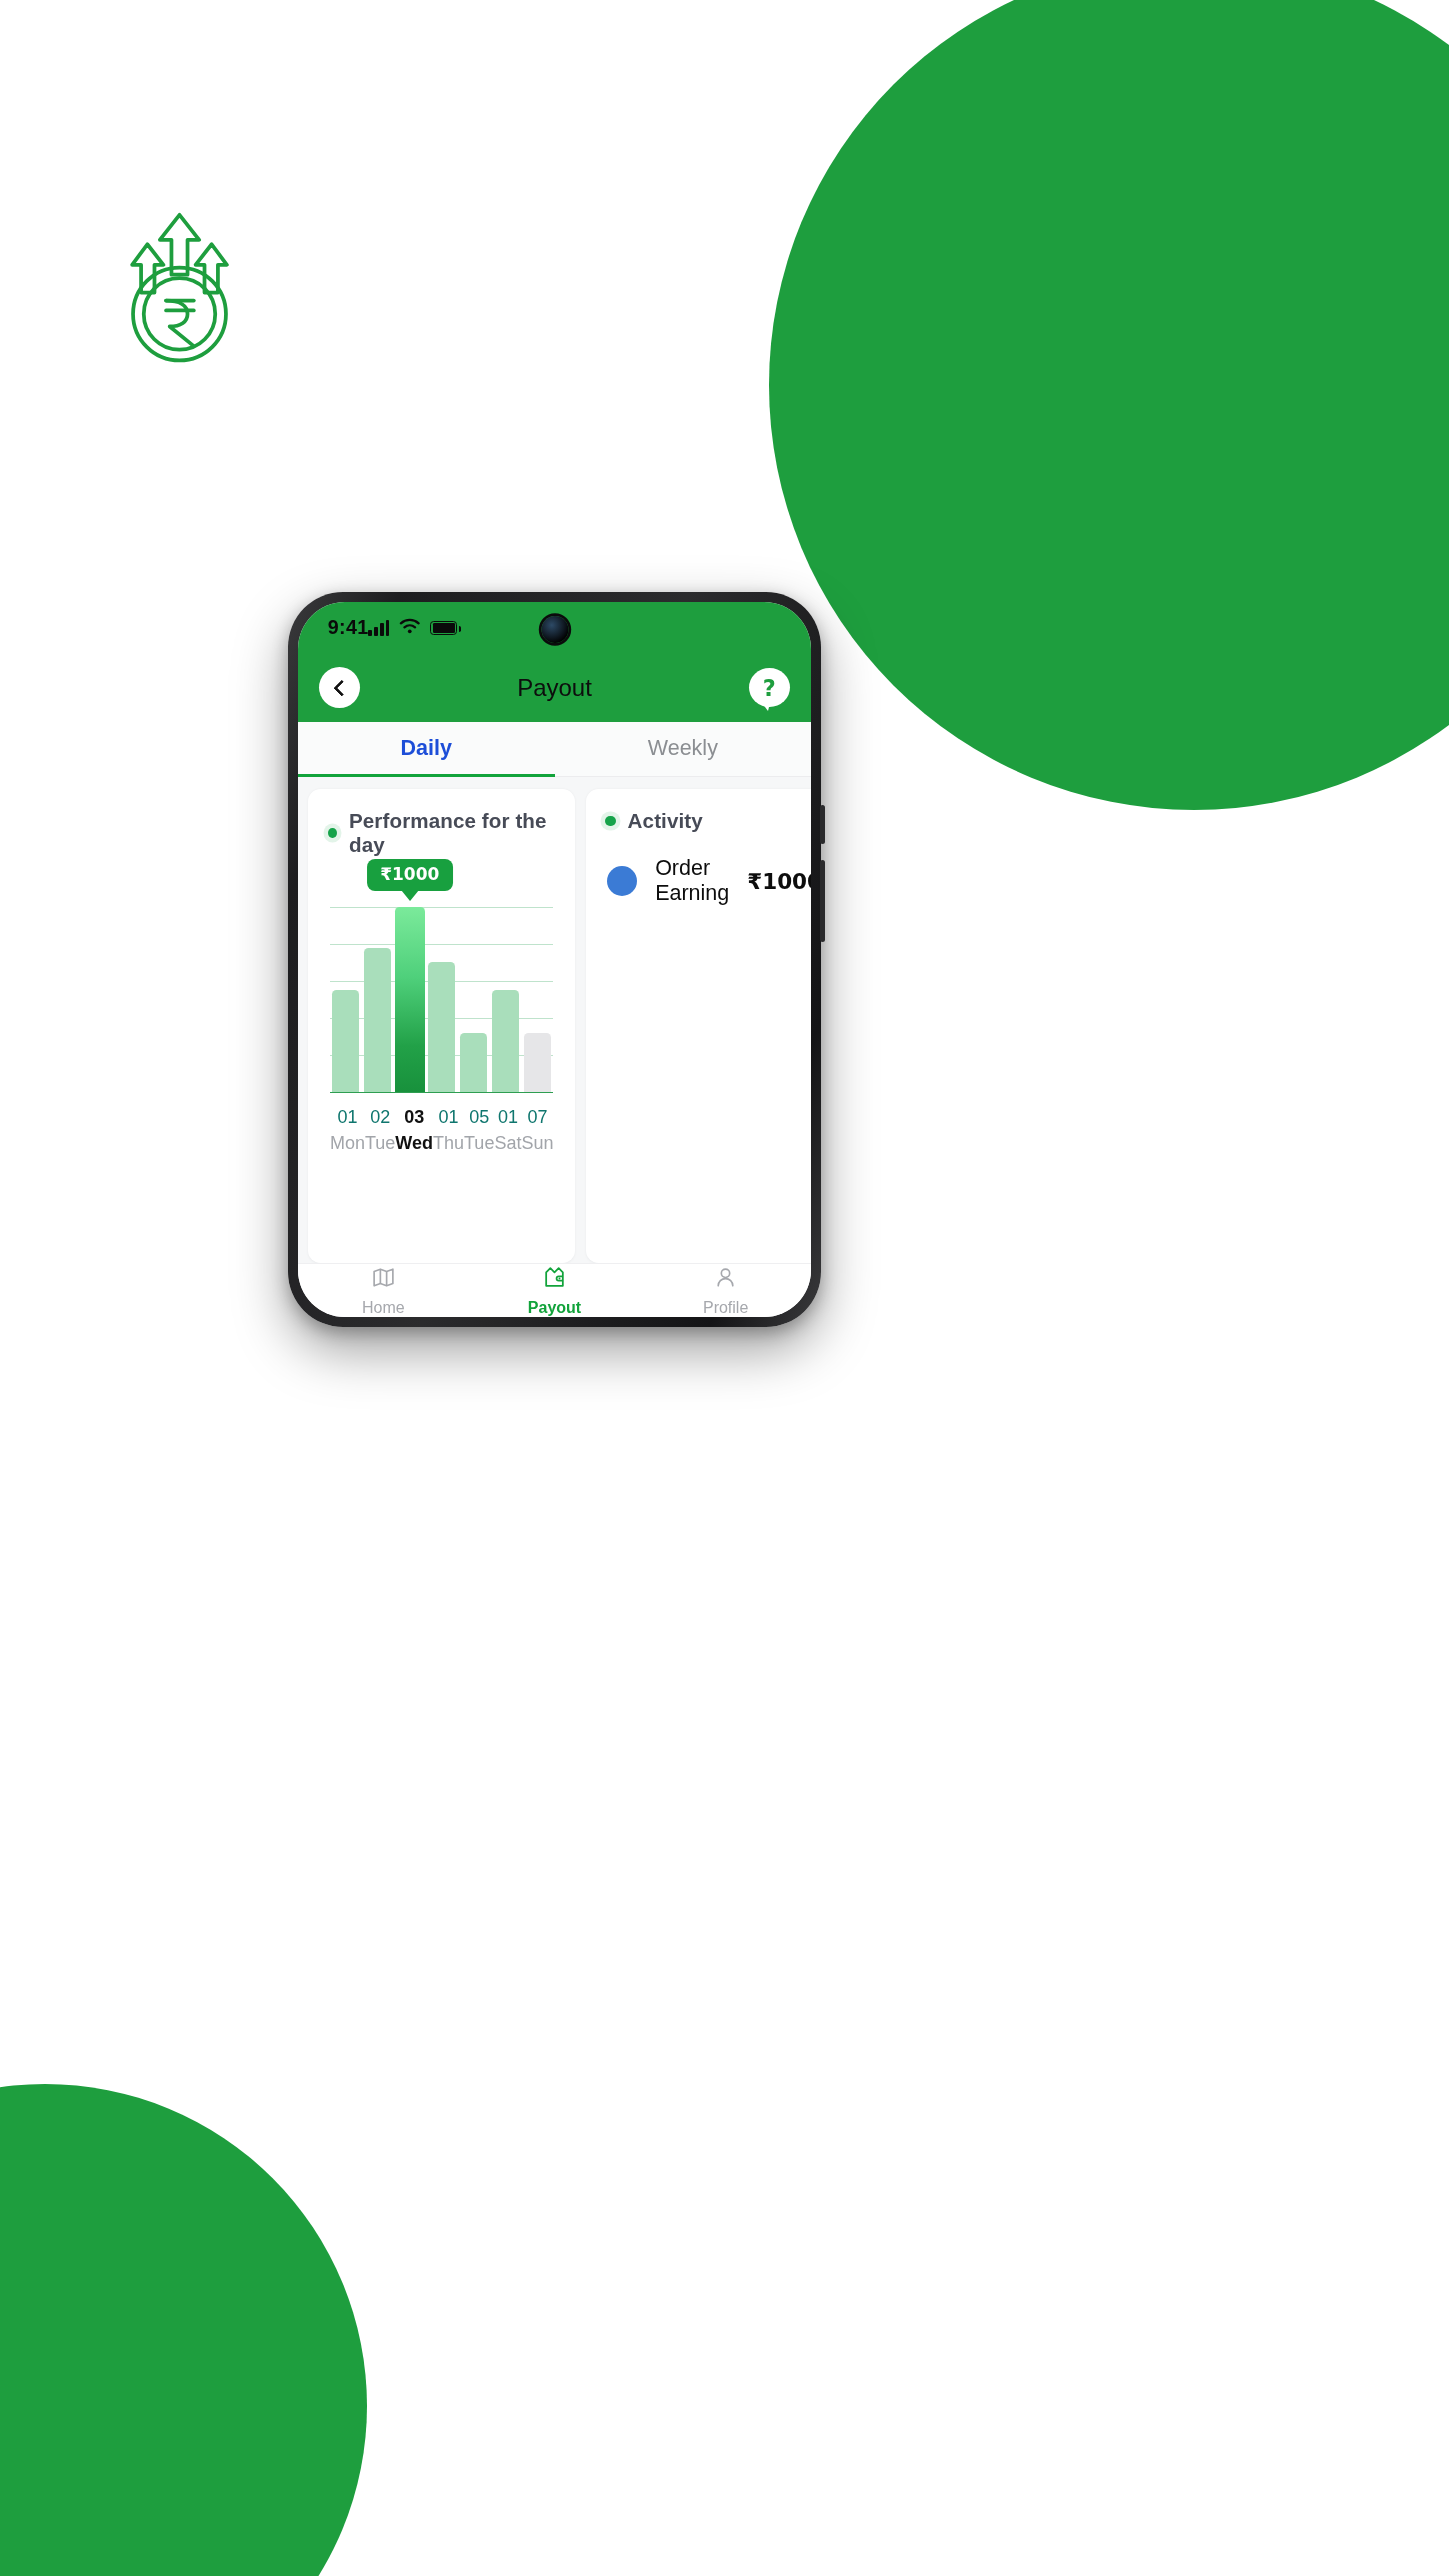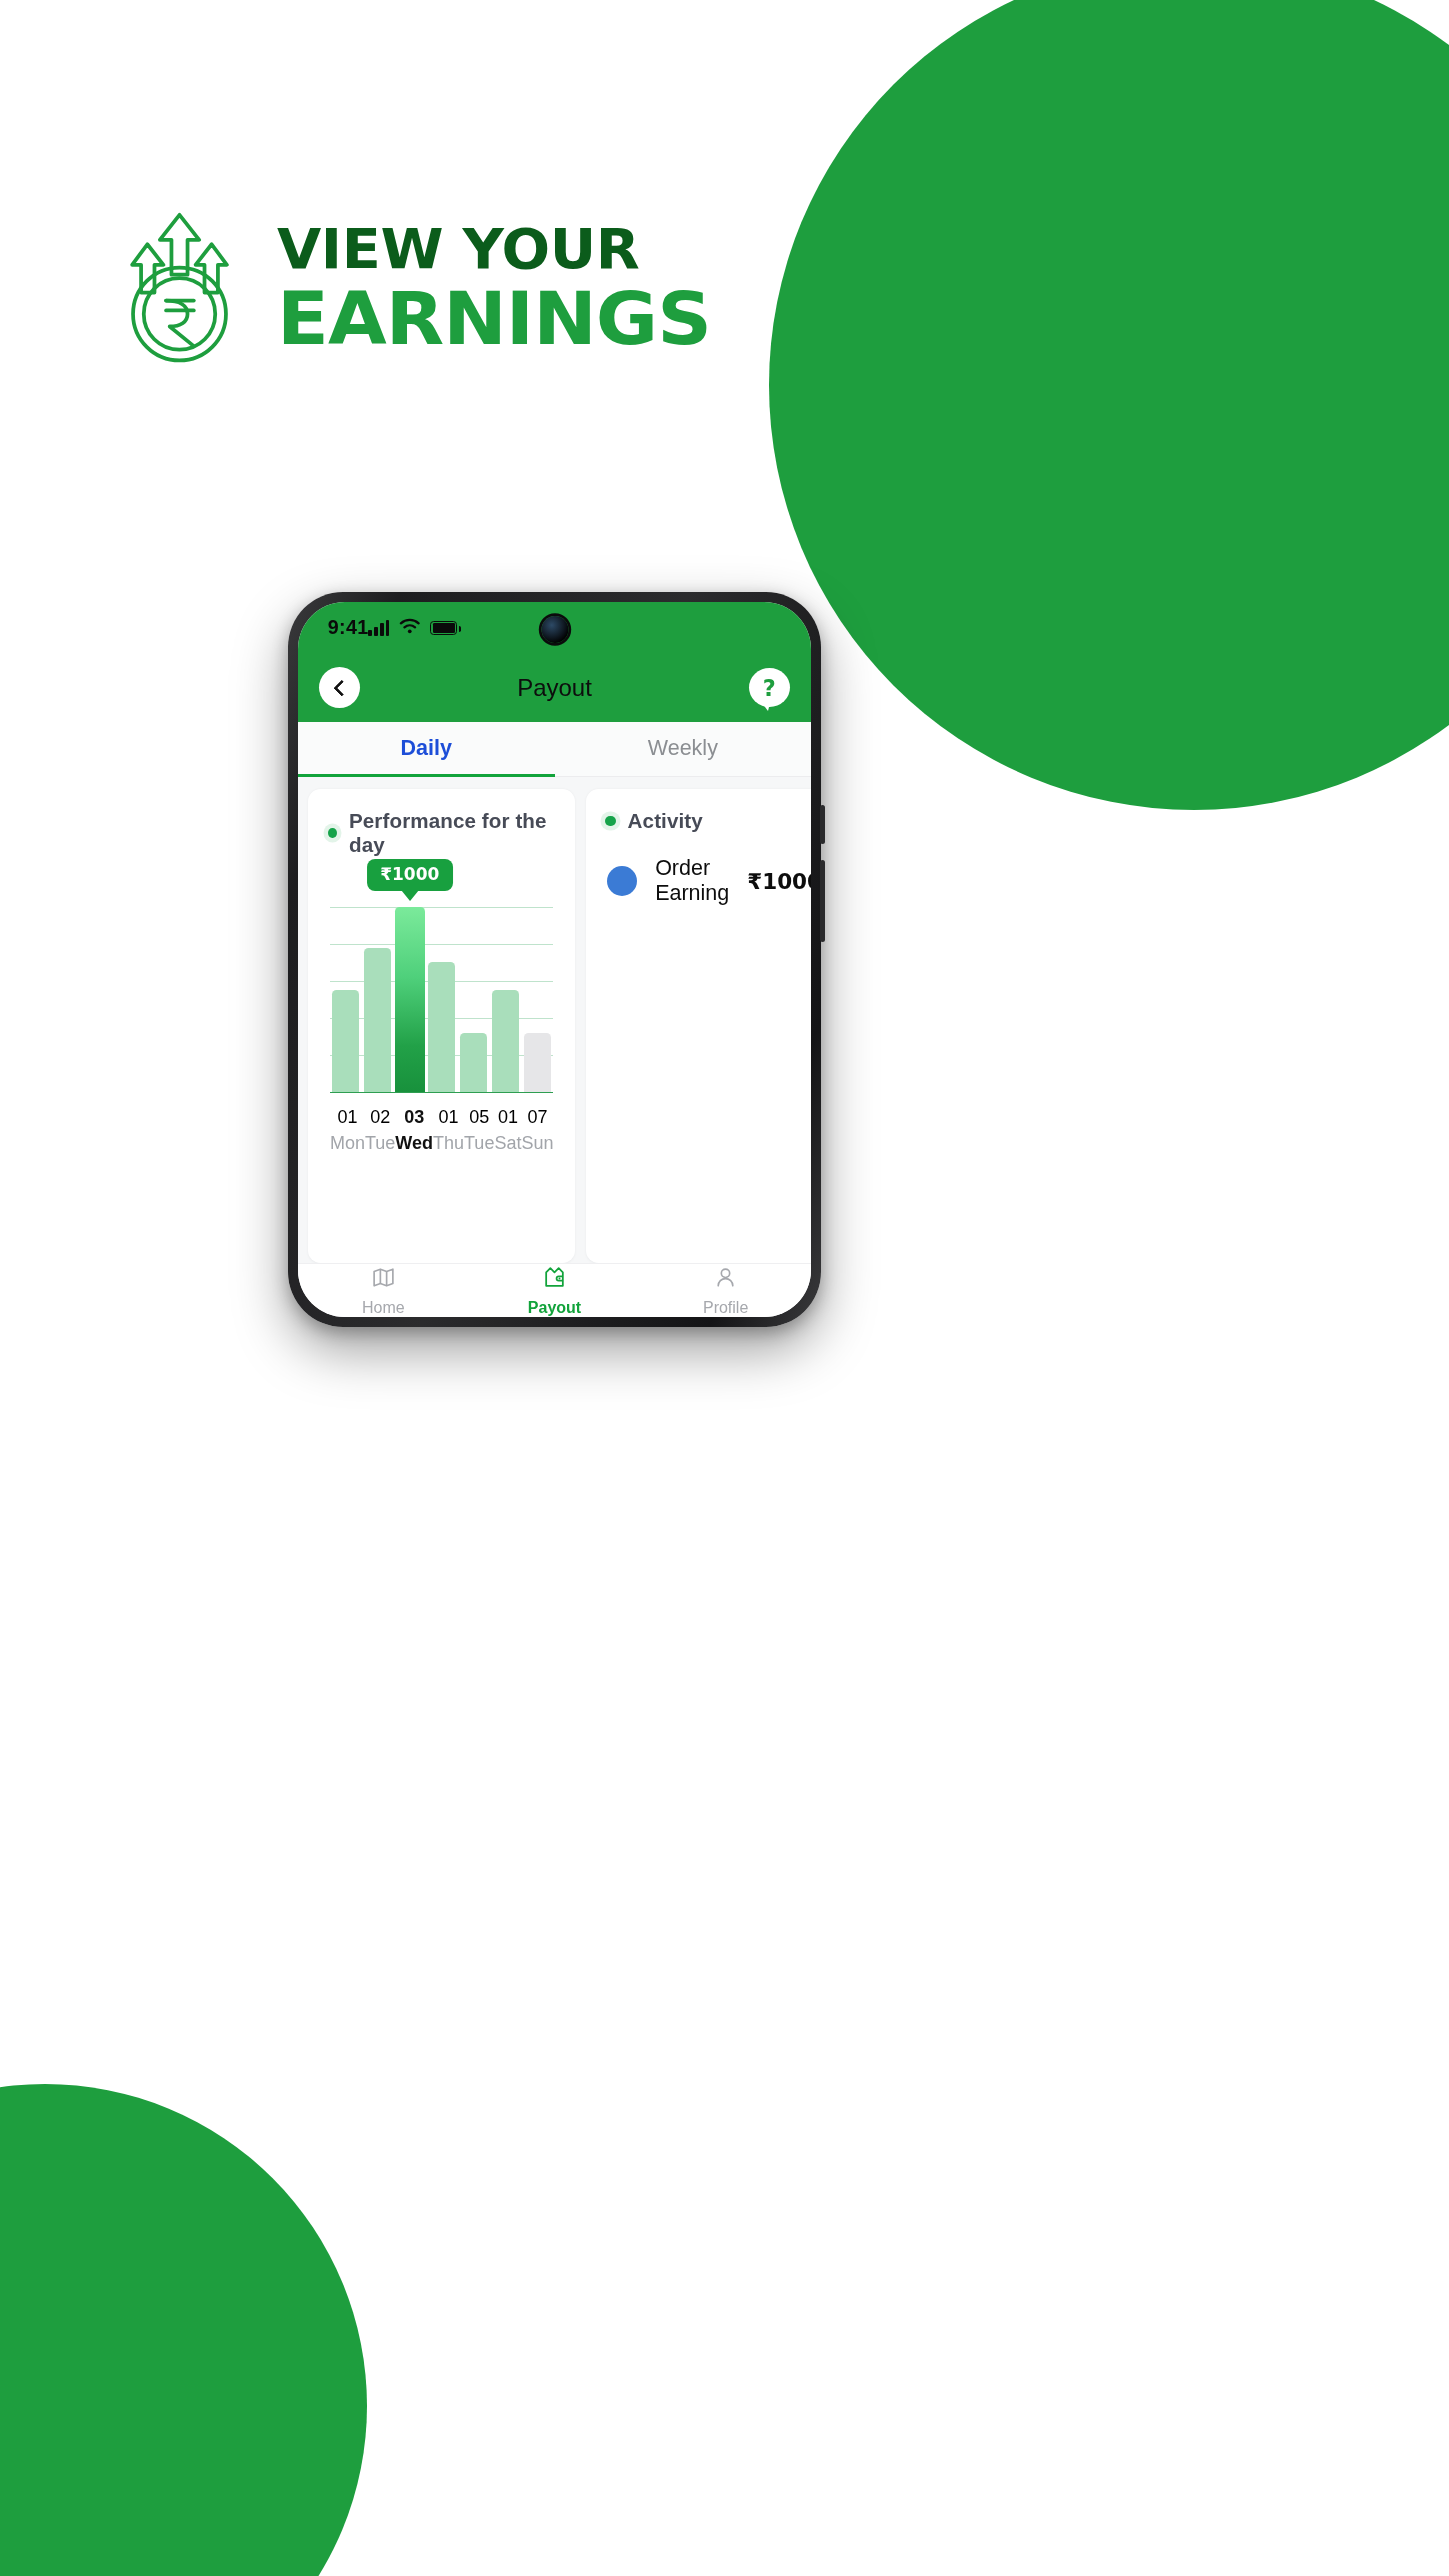--- a/index.html
+++ b/index.html
@@ -198,21 +198,21 @@
   .tooltip::after{
     content:""; position:absolute; left:50%; transform:translateX(-50%);
     bottom:-9.8px; width:0;height:0;
     border-left:9.8px solid transparent; border-right:9.8px solid transparent;
     border-top:11.6px solid #18A03F;
   }
   .xaxis{ display:flex; justify-content:space-between; margin-top:14.3px; }
   .xtick{
     flex:1; text-align:center; display:flex; flex-direction:column; gap:4.5px;
   }
-  .xtick .num{ font-size:18px; color:#000000; }
+  .xtick .num{ font-size:18px; color:#0f766e; }
   .xtick .day{ font-size:18px; color:#a2a5aa; }
   .xtick.sel .num, .xtick.sel .day{ color:#111; font-weight:bold; }
 
   
   .act-card{ padding-bottom:0; }
   .act-row{
     display:flex; align-items:center; gap:18px; padding:19.7px 1.8px;
     border-top:1.3px solid #f0f1f2;
   }
   .act-row:first-of-type{ border-top:none; padding-top:16px; }
@@ -244,24 +244,20 @@
         <path d="M61 5 L83 33 L70 33 L70 72 L52 72 L52 33 L39 33 Z"></path>
         <path d="M25 38 L43 61 L33 61 L33 92 L18 92 L18 61 L8 61 Z"></path>
         <path d="M97 38 L114 61 L104 61 L104 92 L89 92 L89 61 L79 61 Z"></path>
         <circle cx="61" cy="116" r="52"></circle>
         <circle cx="61" cy="116" r="40"></circle>
         <path d="M46 101 L77 101"></path>
         <path d="M46 112 L77 112"></path>
         <path d="M46 101 C62 101 70 107 70 116 C70 125 62 130 50 130 L77 152"></path>
       </g>
     </svg>
-  </div>
-  <div class="promo-text">
-    <div class="promo-line1">VIEW YOUR</div>
-    <div class="promo-line2">EARNINGS</div>
   </div>
 </div>
 
 <div class="phone">
   <div class="phone-body"></div>
   <div class="phone-btn b1"></div>
   <div class="phone-btn b2"></div>
 
   <div class="phone-screen">
 

